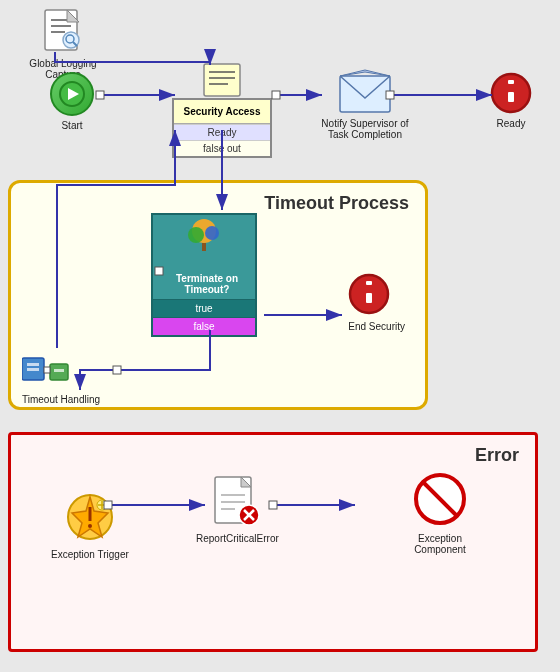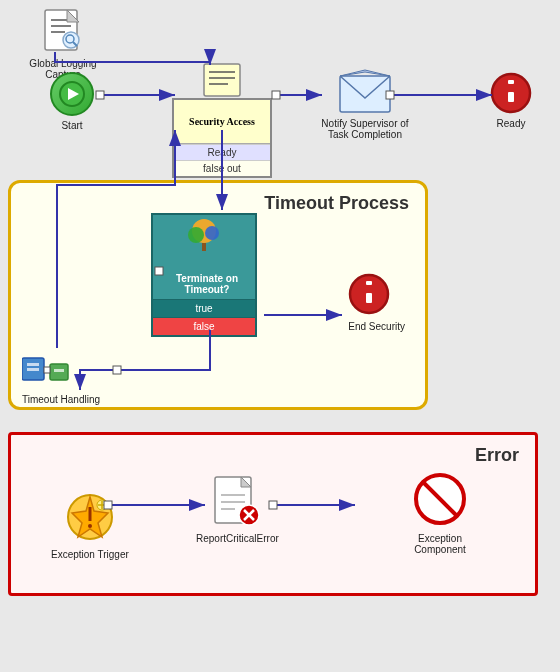--- a/index.html
+++ b/index.html
@@ -72,25 +72,24 @@
 
     .process-box {
       border: 2px solid #888;
       background: #ffffee;
       width: 100px;
       text-align: center;
     }
 
     .process-box-header {
       background: #ffffcc;
-      padding: 16px 4px;
+      padding: 6px 4px;
       font-size: 10px;
       font-weight: bold;
       border-bottom: 1px solid #aaa;
-      font-family: Liberation Serif, serif;
     }
 
     .process-box-row {
       padding: 2px 4px;
       font-size: 10px;
       border-top: 1px solid #ccc;
       color: #333;
     }
 
     .process-box-row.highlighted {
@@ -153,30 +152,30 @@
       border-top: 1px solid #1a6666;
       color: white;
       background: #2a8888;
     }
 
     .teal-box-row.true-row {
       background: #1a7777;
     }
 
     .teal-box-row.false-row {
-      background: #ef4444;
+      background: #d946ef;
     }
 
     
     .error-box {
       position: absolute;
       top: 432px;
       left: 8px;
       width: 530px;
-      height: 164px;
+      height: 220px;
       border: 3px solid #cc0000;
       background: #fff5f5;
       border-radius: 4px;
     }
 
     .error-box-title {
       position: absolute;
       top: 10px;
       right: 16px;
       font-size: 18px;

